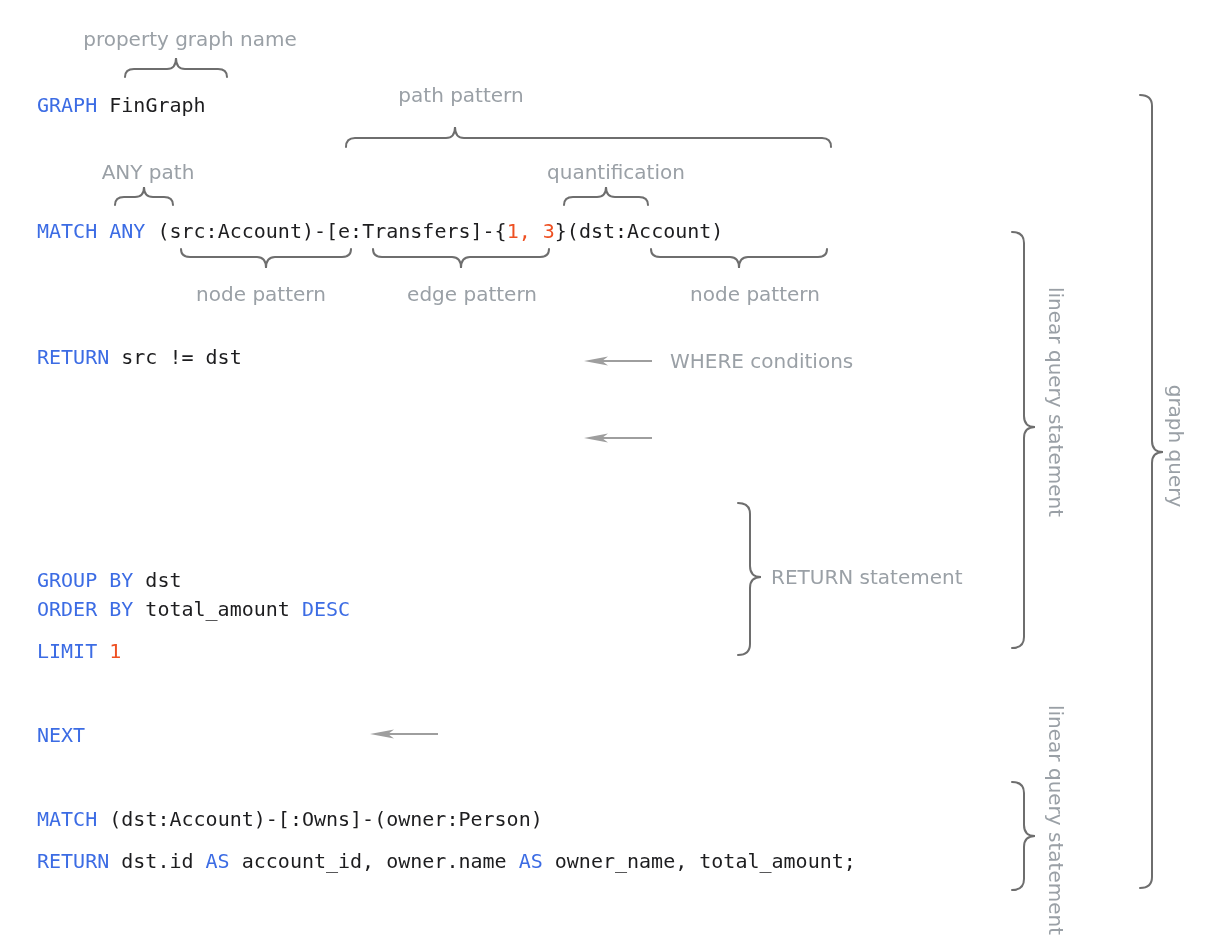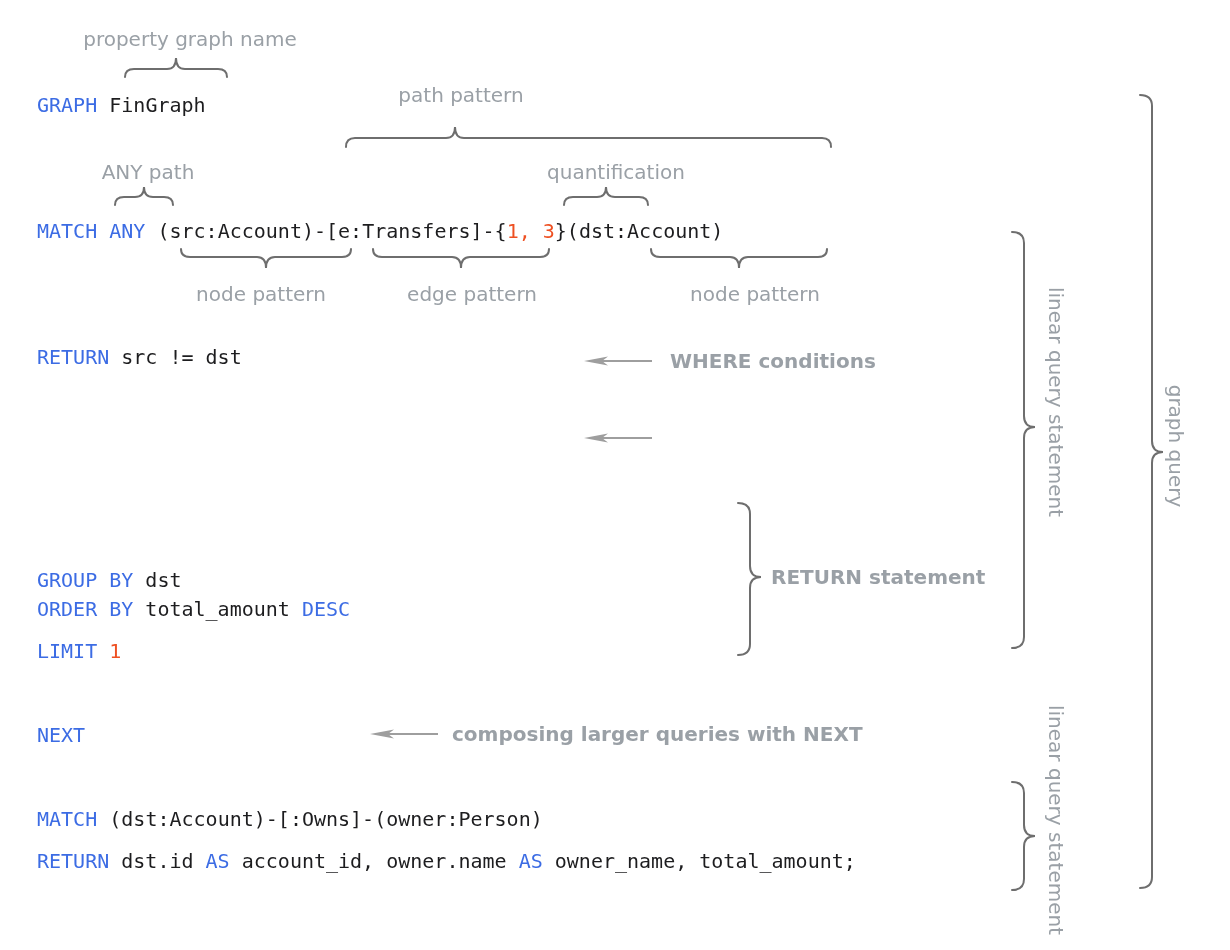--- a/index.html
+++ b/index.html
@@ -15,21 +15,21 @@
     color:var(--code);
   }
   .tok-kw{color:var(--keyword);}
   .tok-pl{color:var(--code);}
   .tok-num{color:var(--number);}
   .ann{
     position:absolute; color:var(--label); font-size:20px; line-height:24px;
     white-space:nowrap;
   }
   .clabel{transform:translate(-50%,-50%);text-align:right;}
-  .llabel{transform:translateY(-50%);font-weight:bold;}
+  .llabel{transform:translateY(-50%);}
   .vlabel{transform:translate(-50%,-50%) rotate(90deg);}
   svg.brace, svg.arrow{position:absolute; overflow:visible;}
 </style>
 </head>
 <body>
 
 <div id="canvas">
 
   <div class="code-line" style="top:91px"><span class="tok-kw">GRAPH</span><span class="tok-pl"> FinGraph</span></div>
   <div class="code-line" style="top:217px"><span class="tok-kw">MATCH</span><span class="tok-pl"> </span><span class="tok-kw">ANY</span><span class="tok-pl"> (src:Account)-[e:Transfers]-{</span><span class="tok-num">1, 3</span><span class="tok-pl">}(dst:Account)</span></div>
@@ -43,21 +43,20 @@
 
   <div class="ann clabel" style="left:190px; top:39px">property graph name</div>
   <div class="ann clabel" style="left:461px; top:95px">path pattern</div>
   <div class="ann clabel" style="left:148px; top:172px">ANY path</div>
   <div class="ann clabel" style="left:616px; top:172px">quantification</div>
   <div class="ann clabel" style="left:261px; top:294px">node pattern</div>
   <div class="ann clabel" style="left:472px; top:294px">edge pattern</div>
   <div class="ann clabel" style="left:755px; top:294px">node pattern</div>
   <div class="ann llabel" style="left:670px; top:361px">WHERE conditions</div>
   <div class="ann llabel" style="left:771px; top:577px">RETURN statement</div>
-  <div class="ann llabel" style="left:452px; top:734px">composing larger queries with NEXT</div>
   <div class="ann vlabel" style="left:1056px; top:402px">linear query statement</div>
   <div class="ann vlabel" style="left:1176px; top:446px">graph query</div>
   <div class="ann vlabel" style="left:1056px; top:820px">linear query statement</div>
 
   <svg class="brace" style="left:124px; top:57px" width="104" height="21">
       <path d="M1 20 Q1 12 10 12 L43 12 Q52 12 52 1 Q52 12 61 12 L94 12 Q103 12 103 20" fill="none" stroke="var(--line)" stroke-width="2" stroke-linecap="round"></path>
     </svg>
   <svg class="brace" style="left:345px; top:126px" width="487" height="22">
       <path d="M1 21 Q1 12 10 12 L101 12 Q110 12 110 1 Q110 12 119 12 L477 12 Q486 12 486 21" fill="none" stroke="var(--line)" stroke-width="2" stroke-linecap="round"></path>
     </svg>

